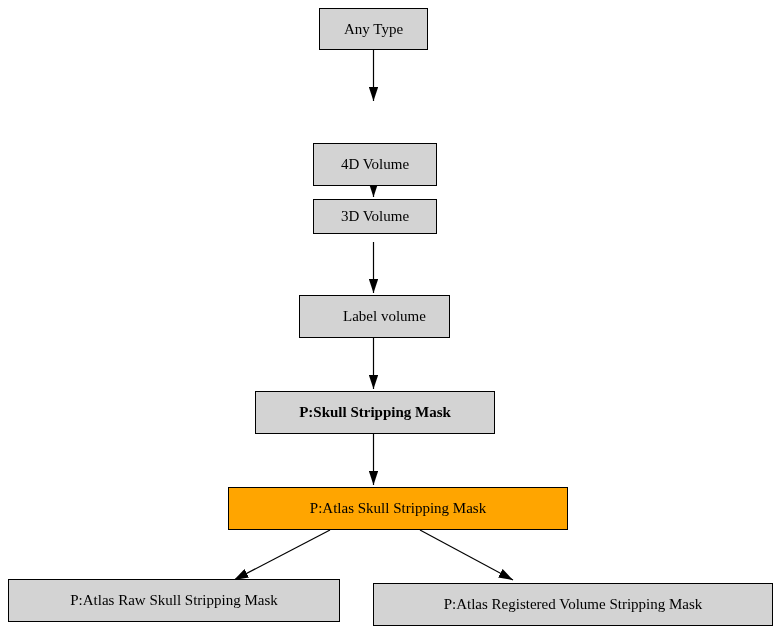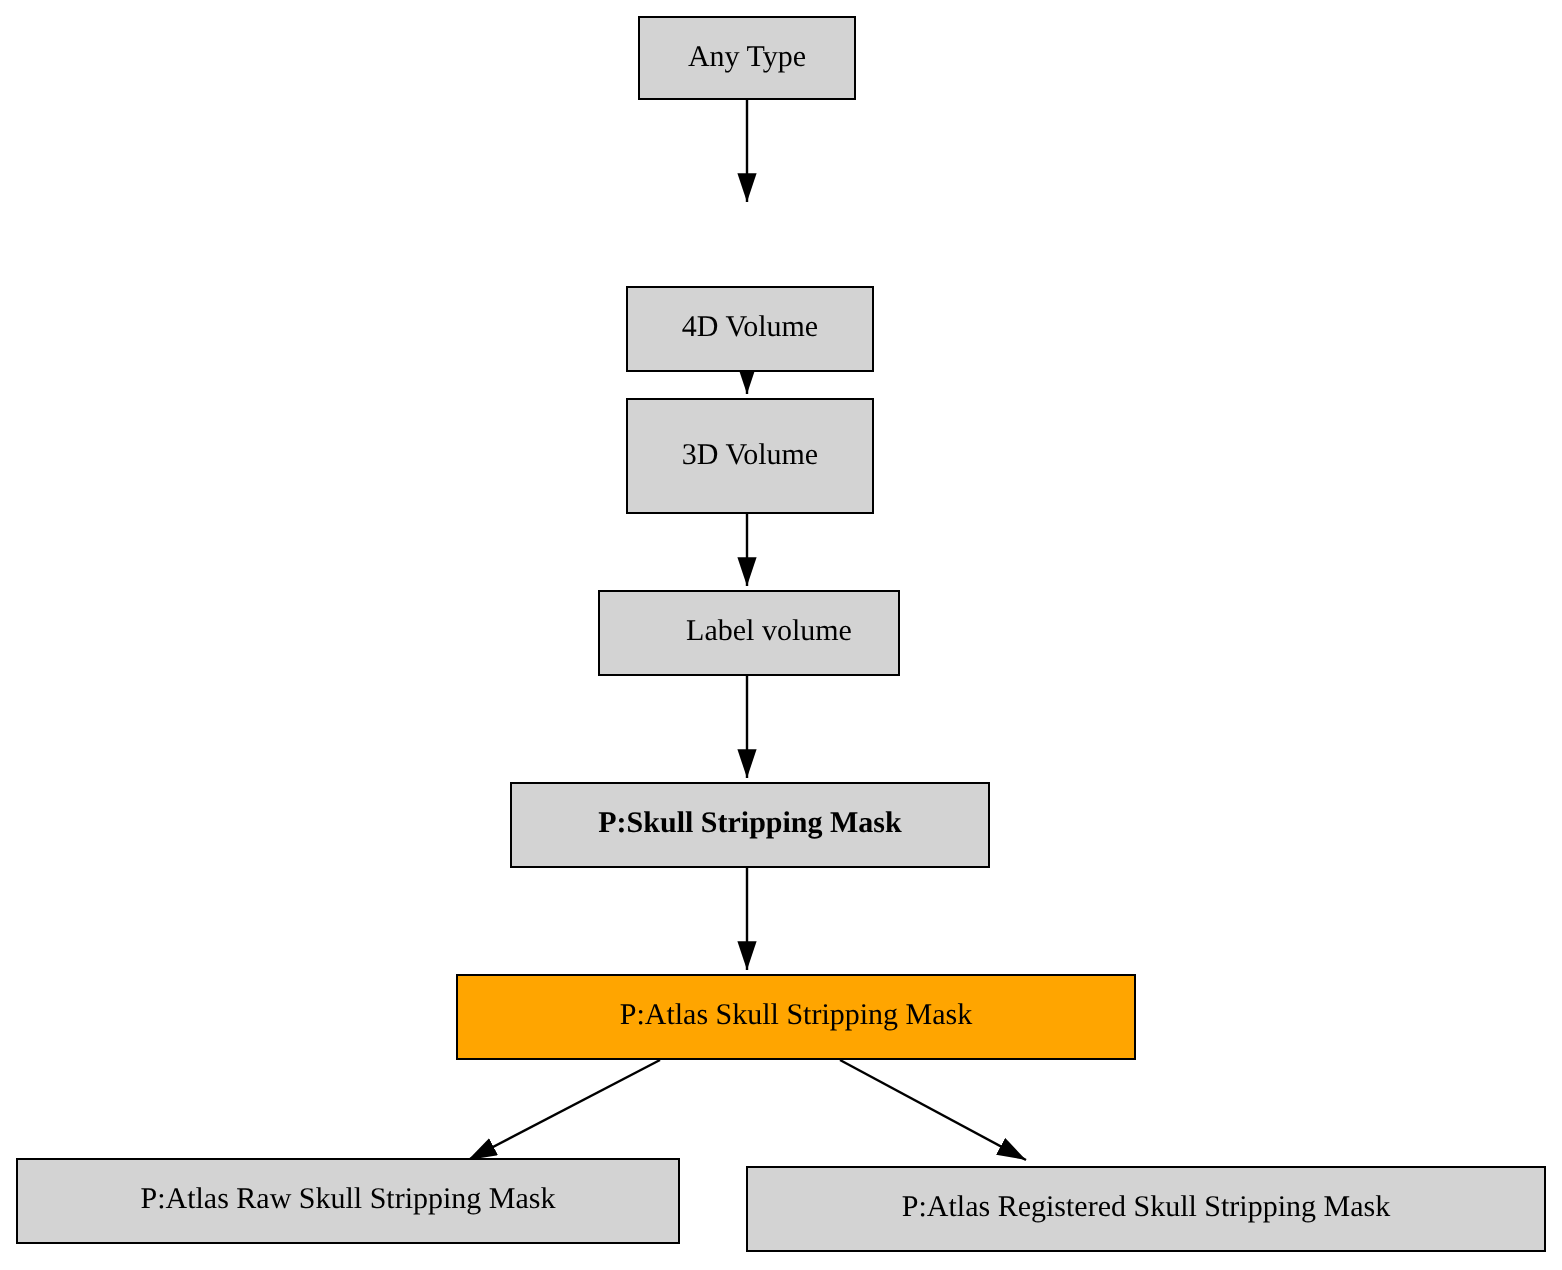--- a/index.html
+++ b/index.html
@@ -37,21 +37,21 @@
     font-size: 15px;
     color: #000000;
     white-space: nowrap;
   }
   .node.highlight {
     background: var(--highlight-fill, #ffa500);
   }
   
   .n0 { left: 319px; top: 8px;   width: 109px; height: 42px; }
   .n1 { left: 313px; top: 103px; width: 124px; height: 43px; margin-top: 40px; }
-  .n2 { left: 313px; top: 199px; width: 124px; height: 58px; }
+  .n2 { left: 313px; top: 199px; width: 124px; height: 35px; }
   .n3 { left: 299px; top: 295px; width: 151px; height: 43px; padding-left: 20px; }
   .n4 { left: 255px; top: 391px; width: 240px; height: 43px; font-weight: bold; }
   .n5 { left: 228px; top: 487px; width: 340px; height: 43px; }
   .n6 { left: 8px;   top: 579px; width: 332px; height: 43px; }
   .n7 { left: 373px; top: 583px; width: 400px; height: 43px; }
 </style>
 </head>
 <body>
 
 <div class="canvas">
@@ -93,16 +93,16 @@
 
   <div class="node n5 highlight">
     <span class="node-label">P:Atlas Skull Stripping Mask</span>
   </div>
 
   <div class="node n6">
     <span class="node-label">P:Atlas Raw Skull Stripping Mask</span>
   </div>
 
   <div class="node n7">
-    <span class="node-label">P:Atlas Registered Skull Stripping Mask</span>
+    <span class="node-label">P:Atlas Registered Volume Stripping Mask</span>
   </div>
 
 </div>
 
 </body></html>

